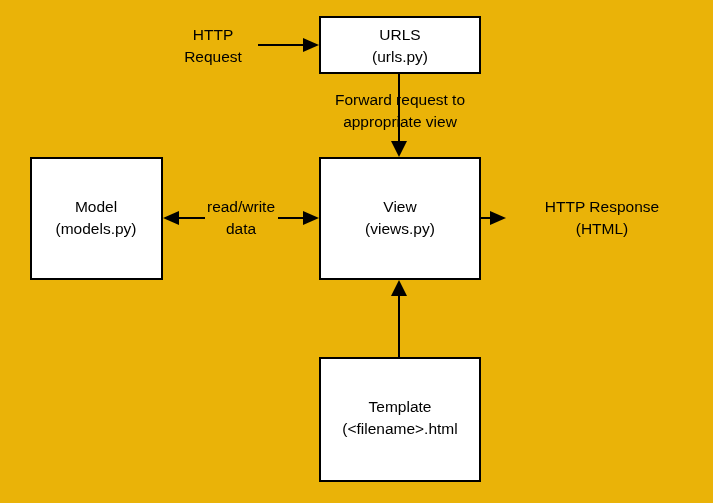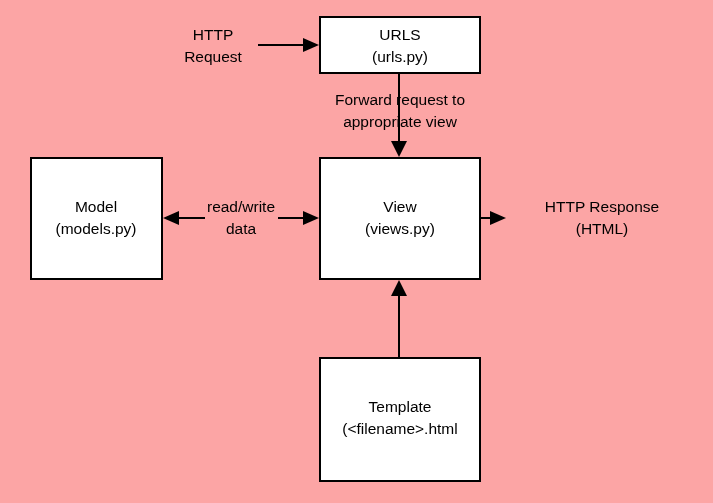--- a/index.html
+++ b/index.html
@@ -4,21 +4,21 @@
 <style>
   html, body {
     margin: 0;
     padding: 0;
     background: #ffffff;
   }
   #diagram-root {
     position: relative;
     width: 713px;
     height: 503px;
-    background: #fca5a5;
+    background: #eab308;
     overflow: hidden;
     font-family: "Liberation Sans", sans-serif;
   }
   svg.diagram-canvas {
     display: block;
     width: 713px;
     height: 503px;
   }
   .node-box {
     fill: #ffffff;

